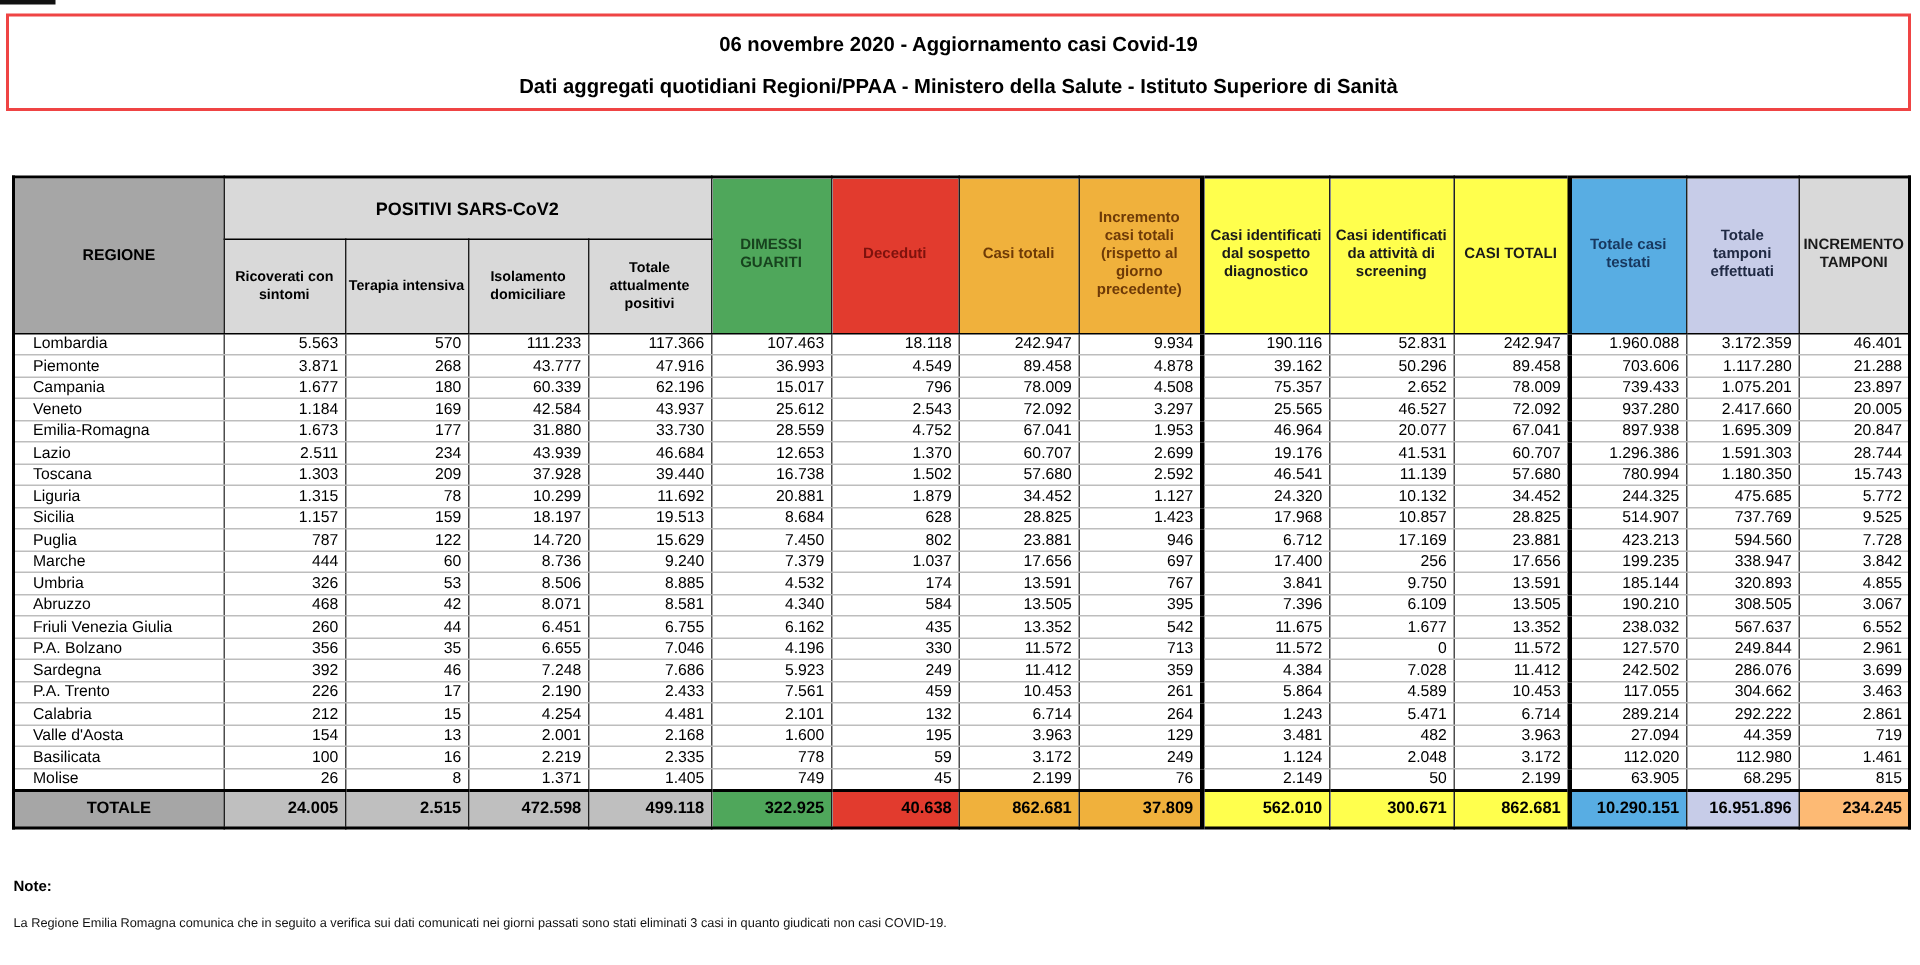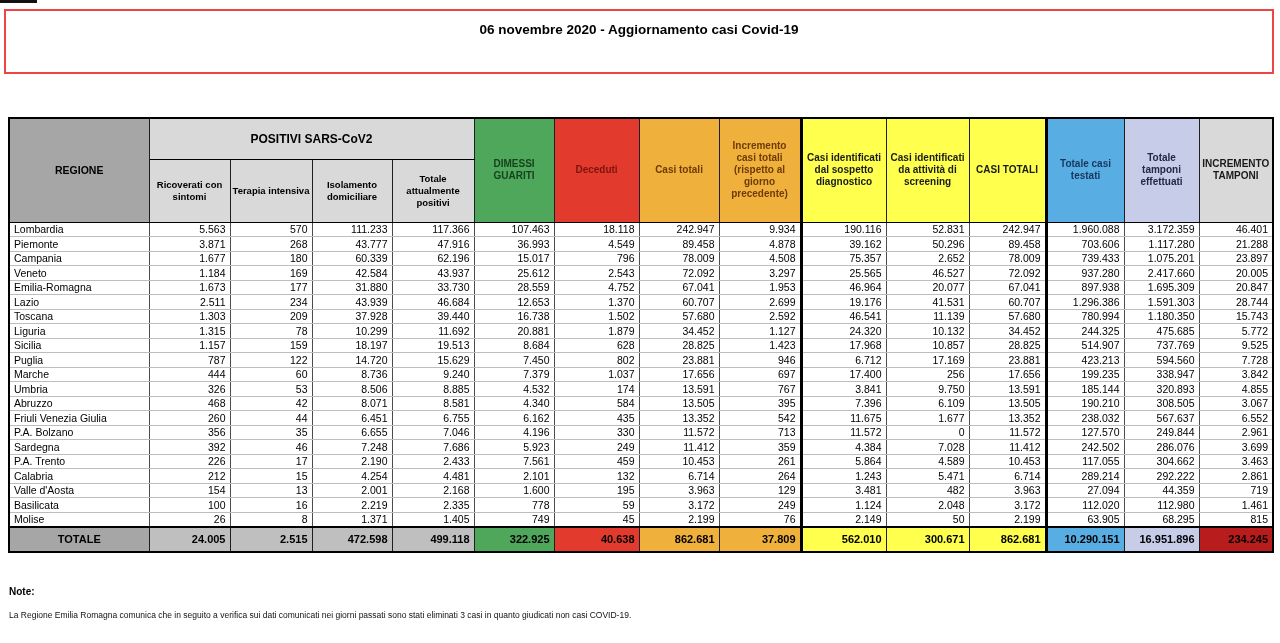--- a/index.html
+++ b/index.html
@@ -30,21 +30,21 @@
   .region-th{background:#A6A6A6;font-size:10.5px;}
   .group-th{background:#D9D9D9;font-size:12px;}
   .sub-th{background:#D9D9D9;font-size:9.5px;line-height:1.25;}
   .color-th{font-size:10px;line-height:1.2;}
   tbody td{
     border-left:1px solid #4d4d4d;border-right:1px solid #4d4d4d;
     border-top:1px solid #bdbdbd;border-bottom:1px solid #bdbdbd;
     font-size:10.5px;line-height:12px;padding:0 4px 0 4px;background:#fff;
   }
   tbody tr{height:14.5px;}
-  .region-cell{text-align:left;padding-left:4px;}
+  .region-cell{text-align:left;padding-left:12px;}
   .num-cell{text-align:right;}
   .thick-right{border-right:3px solid #000 !important;}
   tfoot tr{height:25px;}
   tfoot td{
     border:1px solid #1f1f1f;border-top:2px solid #000;
     font-weight:700;font-size:11px;padding:0 4px;vertical-align:middle;
   }
   .totals-label{background:#A6A6A6;text-align:center;}
   .totals-num{text-align:right;}
 
@@ -52,20 +52,21 @@
   .notes-label{font-size:10px;font-weight:700;margin-bottom:12px;}
   .note-line{font-size:8.5px;line-height:13px;color:#111;}
 </style>
 </head>
 <body>
 
 <div class="edge-artifact"></div>
 
 <div class="title-box">
   <div class="title-line1">06 novembre 2020 - Aggiornamento casi Covid-19</div>
+  <div class="title-line2">Dati aggregati quotidiani Regioni/PPAA - Ministero della Salute - Istituto Superiore di Sanità</div>
 </div>
 
 <div class="table-wrap">
   <table id="covid-table">
       <colgroup>
         <col style="width: 140px;">
         <col style="width: 81px;">
         <col style="width: 82px;">
         <col style="width: 80px;">
         <col style="width: 82px;">
@@ -470,21 +471,21 @@
           <td class="totals-num" style="background: rgb(191, 191, 191);">499.118</td>
           <td class="totals-num" style="background: rgb(79, 167, 91);">322.925</td>
           <td class="totals-num" style="background: rgb(226, 59, 46);">40.638</td>
           <td class="totals-num" style="background: rgb(240, 177, 60);">862.681</td>
           <td class="totals-num thick-right" style="background: rgb(240, 177, 60);">37.809</td>
           <td class="totals-num" style="background: rgb(255, 255, 77);">562.010</td>
           <td class="totals-num" style="background: rgb(255, 255, 77);">300.671</td>
           <td class="totals-num thick-right" style="background: rgb(255, 255, 77);">862.681</td>
           <td class="totals-num" style="background: rgb(88, 173, 227);">10.290.151</td>
           <td class="totals-num" style="background: rgb(199, 204, 232);">16.951.896</td>
-          <td class="totals-num" style="background: #b91c1c;">234.245</td>
+          <td class="totals-num" style="background: #fdba74;">234.245</td>
         </tr>
       </tfoot>
     </table>
 </div>
 
 <div class="notes">
   <div class="notes-label">Note:</div>
   <div id="notes-lines">
       <div class="note-line">La Regione Emilia Romagna comunica che in seguito a verifica sui dati comunicati nei giorni passati sono stati eliminati 3 casi in quanto giudicati non casi COVID-19.</div>
     </div>

